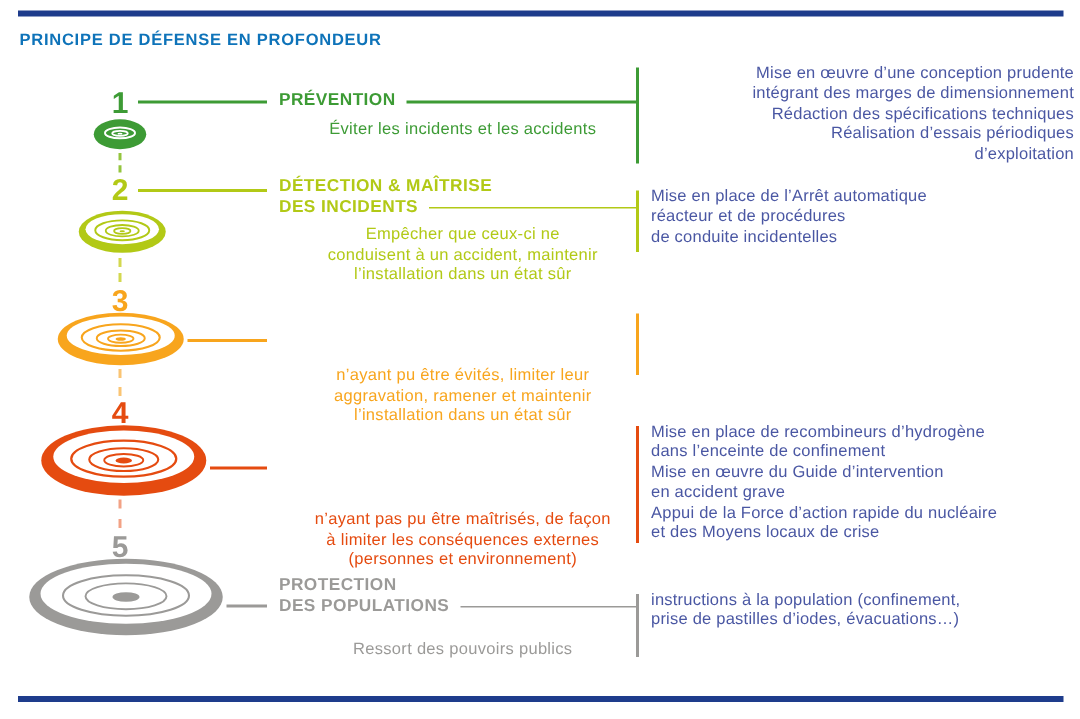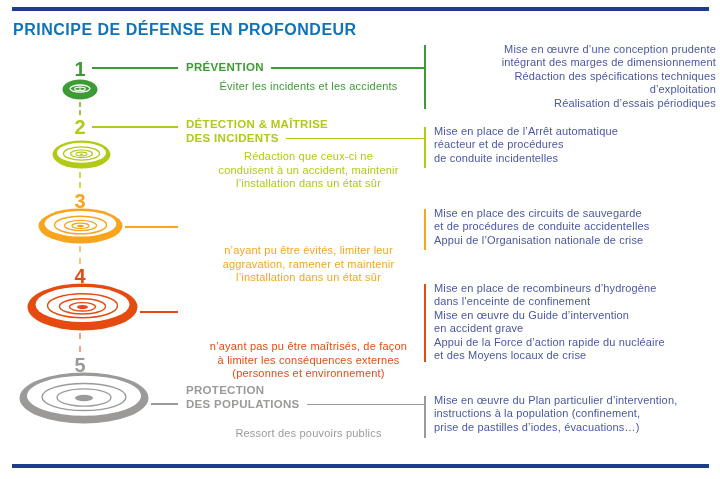--- a/index.html
+++ b/index.html
@@ -4,21 +4,21 @@
 <style>
   html,body{margin:0;padding:0;background:#fff;}
   #stage{
     position:relative;width:720px;height:479px;background:#fff;overflow:hidden;
     font-family:"Liberation Sans",sans-serif;
   }
   .bar{position:absolute;left:12px;width:697px;height:4px;background:currentColor;}
   .bar.top{top:7px;}
   .bar.bottom{top:464px;}
   .title{
-    position:absolute;left:13px;top:21px;font-size:16px;font-weight:700;
+    position:absolute;left:13px;top:21px;font-size:11px;font-weight:700;
     letter-spacing:0.5px;white-space:nowrap;
   }
   .level{position:absolute;left:0;top:0;width:720px;height:479px;pointer-events:none;}
   .level>*{pointer-events:auto;}
   .num{
     position:absolute;width:28px;text-align:center;font-size:20px;font-weight:700;
     line-height:1;letter-spacing:0;
   }
   .hline{position:absolute;height:1.5px;background:currentColor;}
   .vbar{position:absolute;left:424px;width:2px;background:currentColor;}
@@ -65,22 +65,22 @@
         </div>
     </div>
     <div class="desc" style="top:80px;">
         <div>Éviter les incidents et les accidents</div>
       </div>
     <div class="vbar" style="top:45px;height:64px;"></div>
     <div class="measures" style="top: 43px; color: rgb(74, 87, 163); text-align: right;">
         <div>Mise en œuvre d’une conception prudente</div>
         <div>intégrant des marges de dimensionnement</div>
         <div>Rédaction des spécifications techniques</div>
+        <div>Réalisation d’essais périodiques</div>
         <div>d’exploitation</div>
-        <div>Réalisation d’essais périodiques</div>
       </div>
   </div>
 
   <div class="level" style="color: rgb(178, 201, 22);">
     <div class="num" style="left:66px;top:117px;">2</div>
     <div class="hline" style="left:92px;top:126px;width:86px;"></div>
     <svg class="disc" style="left:52px;top:140px;" width="59" height="29" viewBox="0 0 59 29">
       <ellipse cx="29.5" cy="14.5" rx="29" ry="14" fill="currentColor"></ellipse>
       <ellipse cx="29.5" cy="12.8" rx="24.5" ry="10" fill="#fff"></ellipse>
       <ellipse cx="29.5" cy="13.5" rx="18" ry="6.6" fill="none" stroke="currentColor" stroke-width="1.3"></ellipse>
@@ -90,21 +90,21 @@
     </svg>
     <div class="dash" style="left: 79px; top: 172px; height: 16px; color: rgb(211, 216, 79);"></div>
     <div class="heading" style="top:118px;">
       <div>DÉTECTION &amp; MAÎTRISE</div>
       <div class="hrow">
           <span>DES INCIDENTS</span>
           <i class="fill"></i>
         </div>
     </div>
     <div class="desc" style="top:150px;">
-        <div>Rédaction que ceux-ci ne</div>
+        <div>Empêcher que ceux-ci ne</div>
         <div>conduisent à un accident, maintenir</div>
         <div>l’installation dans un état sûr</div>
       </div>
     <div class="vbar" style="top:127px;height:41px;"></div>
     <div class="measures" style="top: 125px; color: rgb(74, 87, 163);">
         <div>Mise en place de l’Arrêt automatique</div>
         <div>réacteur et de procédures</div>
         <div>de conduite incidentelles</div>
       </div>
   </div>
@@ -120,25 +120,20 @@
       <ellipse cx="42.5" cy="18" rx="3.4" ry="1.2" fill="currentColor"></ellipse>
     </svg>
     <div class="hline" style="left:125px;top:226px;width:53px;"></div>
     <div class="dash" style="left: 79px; top: 246px; height: 18px; color: rgb(250, 196, 115);"></div>
     <div class="desc" style="top:244px;">
         <div>n’ayant pu être évités, limiter leur</div>
         <div>aggravation, ramener et maintenir</div>
         <div>l’installation dans un état sûr</div>
       </div>
     <div class="vbar" style="top:209px;height:41px;"></div>
-    <div class="measures" style="top: 207px; color: rgb(74, 87, 163);">
-        <div>Mise en place des circuits de sauvegarde</div>
-        <div>et de procédures de conduite accidentelles</div>
-        <div>Appui de l’Organisation nationale de crise</div>
-      </div>
   </div>
 
   <div class="level" style="color: rgb(229, 75, 16);">
     <div class="num" style="left:66px;top:266px;">4</div>
     <svg class="disc" style="left:27px;top:283px;" width="111" height="48" viewBox="0 0 111 48">
       <ellipse cx="55.5" cy="24" rx="55" ry="23.5" fill="currentColor"></ellipse>
       <ellipse cx="55.5" cy="21.5" rx="47" ry="17.5" fill="#fff"></ellipse>
       <ellipse cx="55.5" cy="22.8" rx="35" ry="12" fill="none" stroke="currentColor" stroke-width="1.5"></ellipse>
       <ellipse cx="55.5" cy="23.4" rx="23" ry="7.6" fill="none" stroke="currentColor" stroke-width="1.4"></ellipse>
       <ellipse cx="55.5" cy="23.8" rx="13" ry="4.2" fill="none" stroke="currentColor" stroke-width="1.3"></ellipse>
@@ -177,20 +172,19 @@
       <div class="hrow">
           <span>DES POPULATIONS</span>
           <i class="fill"></i>
         </div>
     </div>
     <div class="desc" style="top:427px;">
         <div>Ressort des pouvoirs publics</div>
       </div>
     <div class="vbar" style="top:396px;height:42px;"></div>
     <div class="measures" style="top: 394px; color: rgb(74, 87, 163);">
-        <div>Mise en œuvre du Plan particulier d’intervention,</div>
         <div>instructions à la population (confinement,</div>
         <div>prise de pastilles d’iodes, évacuations…)</div>
       </div>
   </div>
 
   <div class="bar bottom" style="color: rgb(30, 60, 140);"></div>
 </div>
 
 </body></html>

